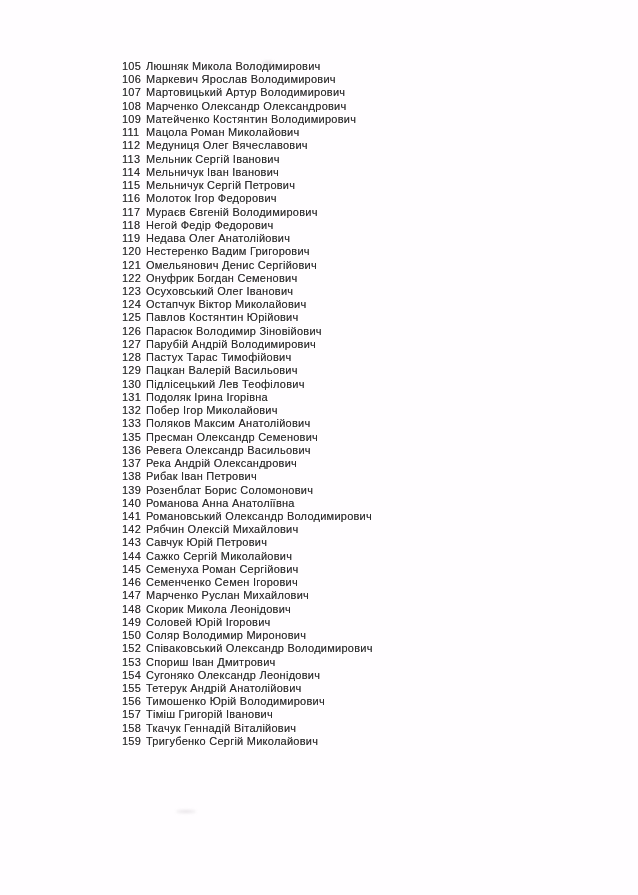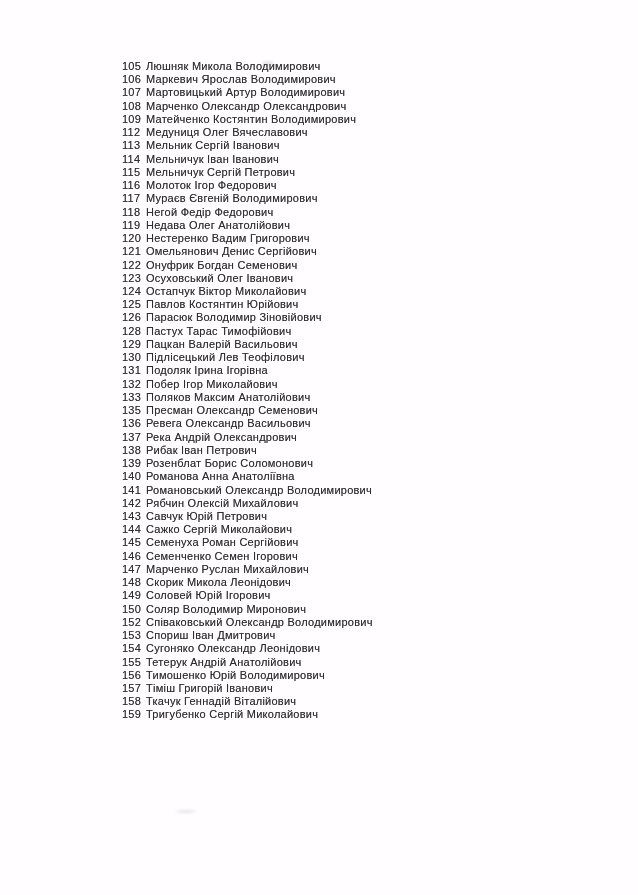--- a/index.html
+++ b/index.html
@@ -85,20 +85,24 @@
       </div>
       <div class="row">
         <span class="num">108</span>
         <span class="name">Марченко Олександр Олександрович</span>
       </div>
       <div class="row">
         <span class="num">109</span>
         <span class="name">Матейченко Костянтин Володимирович</span>
       </div>
       <div class="row">
+        <span class="num">111</span>
+        <span class="name">Мацола Роман Миколайович</span>
+      </div>
+      <div class="row">
         <span class="num">112</span>
         <span class="name">Медуниця Олег Вячеславович</span>
       </div>
       <div class="row">
         <span class="num">113</span>
         <span class="name">Мельник Сергій Іванович</span>
       </div>
       <div class="row">
         <span class="num">114</span>
         <span class="name">Мельничук Іван Іванович</span>
@@ -143,20 +147,24 @@
         <span class="num">124</span>
         <span class="name">Остапчук Віктор Миколайович</span>
       </div>
       <div class="row">
         <span class="num">125</span>
         <span class="name">Павлов Костянтин Юрійович</span>
       </div>
       <div class="row">
         <span class="num">126</span>
         <span class="name">Парасюк Володимир Зіновійович</span>
+      </div>
+      <div class="row">
+        <span class="num">127</span>
+        <span class="name">Парубій Андрій Володимирович</span>
       </div>
       <div class="row">
         <span class="num">128</span>
         <span class="name">Пастух Тарас Тимофійович</span>
       </div>
       <div class="row">
         <span class="num">129</span>
         <span class="name">Пацкан Валерій Васильович</span>
       </div>
       <div class="row">

